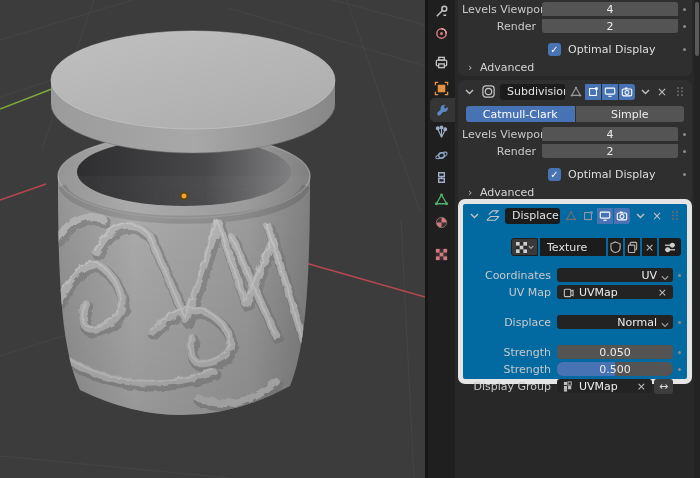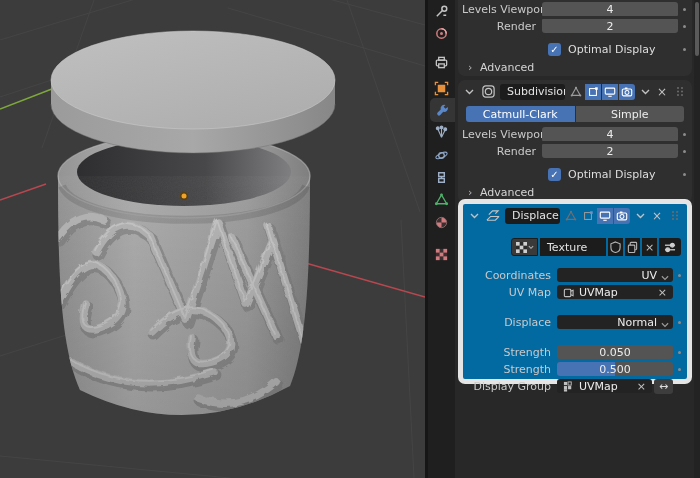--- a/index.html
+++ b/index.html
@@ -70,21 +70,21 @@
   .seg-off { background:#545454; color:#ececec; border-radius:0 3px 3px 0; margin-left:1px; }
 
   
   .tex-row { display:flex; align-items:center; height:32px; margin:4px 6px 1px 8px; gap:2px;padding-left:40px; }
   .tex-thumb { width:27px; height:18px; background:#3a3a3a; border:1px solid #1d1d1d; border-radius:3px 0 0 3px; display:flex; align-items:center; justify-content:center; gap:1px; cursor:pointer; }
   .tex-name { flex:1; height:18px; background:#1c1c1c; color:#e2e2e2; font-size:11px; display:flex; align-items:center; padding:0 7px; cursor:text; }
   .icon-btn { width:15px; height:18px; background:#1c1c1c; display:flex; align-items:center; justify-content:center; cursor:pointer; color:#c2c2c2; font-size:11px; }
   .icon-btn.last { border-radius:0 3px 3px 0; width:22px; }
 
   
-  .fld.slider { background:#545454; overflow:hidden; }
+  .fld.slider { background:#545454; overflow:hidden;border-radius:6px; }
   .slider-fill { position:absolute; left:0; top:0; bottom:0; width:50%; background:#4772b3; }
   .slider-txt { position:relative; z-index:1; }
 
   
   .fld-icon { margin-right:5px; display:flex; align-items:center; }
   .fld .x-in { margin-left:auto; color:#c2c2c2; font-size:11px; cursor:pointer; }
   .swap-btn { width:19px; height:15px; flex:none; margin-left:2px; background:#3d3d3d; border-radius:3px; color:#dcdcdc; font-size:11px; line-height:15px; text-align:center; cursor:pointer; }
 </style>
 </head>
 <body>

